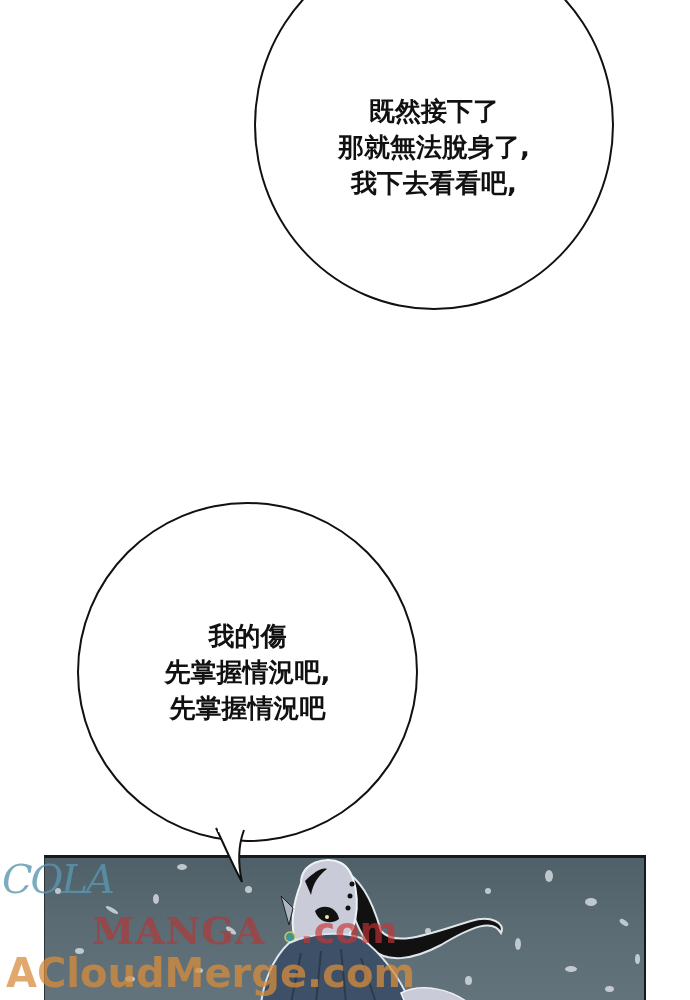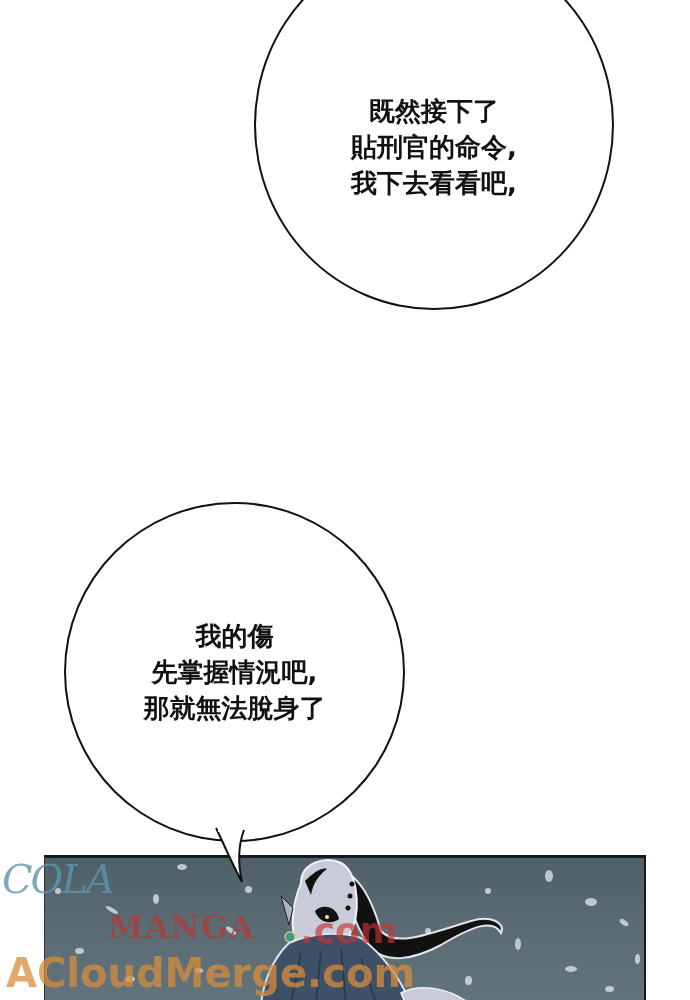--- a/index.html
+++ b/index.html
@@ -46,21 +46,21 @@
     #bubble-top {
       left: 254px;
       top: -60px;
       width: 360px;
       height: 370px;
     }
     #bubble-top .bubble-text {
       margin-top: 44px;
     }
     #bubble-bottom {
-      left: 64px;
+      left: 77px;
       top: 502px;
       width: 341px;
       height: 340px;
     }
     .tail {
       position: absolute;
       z-index: 4;
     }
     .panel {
       position: absolute;
@@ -90,25 +90,25 @@
     #wm-cola {
       left: 2px;
       top: 856px;
       font-family: "DejaVu Serif", "Liberation Serif", serif;
       font-style: italic;
       font-size: 40px;
       color: rgba(90, 150, 175, 0.8);
       letter-spacing: -2px;
     }
     #wm-manga {
-      left: 108px;
+      left: 92px;
       top: 908px;
       font-family: "DejaVu Serif", "Liberation Serif", serif;
       font-weight: bold;
-      font-size: 32px;
+      font-size: 38px;
       color: rgba(170, 60, 60, 0.75);
       letter-spacing: 1px;
     }
     #wm-dotcom1 {
       left: 300px;
       top: 910px;
       font-family: "DejaVu Sans", "Liberation Sans", sans-serif;
       font-weight: bold;
       font-size: 36px;
       color: rgba(200, 50, 50, 0.65);
@@ -124,30 +124,30 @@
     }
   </style>
 </head>
 <body>
 
 <div class="page">
 
   <div class="bubble" id="bubble-top">
     <div class="bubble-text">
       <span class="line">既然接下了</span>
-      <span class="line">貼刑官的命令,</span>
+      <span class="line">那就無法脫身了,</span>
       <span class="line">我下去看看吧,</span>
     </div>
   </div>
 
   <div class="bubble" id="bubble-bottom">
     <div class="bubble-text">
       <span class="line">我的傷</span>
       <span class="line">先掌握情況吧,</span>
-      <span class="line">那就無法脫身了</span>
+      <span class="line">先掌握情況吧</span>
     </div>
   </div>
 
   <svg class="tail" style="left:214px; top:826px;" width="40" height="60" viewBox="0 0 40 60">
     <path d="M2 2 C 10 18, 16 34, 28 56 C 24 38, 24 20, 30 4" fill="#ffffff" stroke="#111111" stroke-width="2"></path>
     <rect x="4" y="0" width="24" height="6" fill="#ffffff"></rect>
   </svg>
 
   <div class="panel">
 

